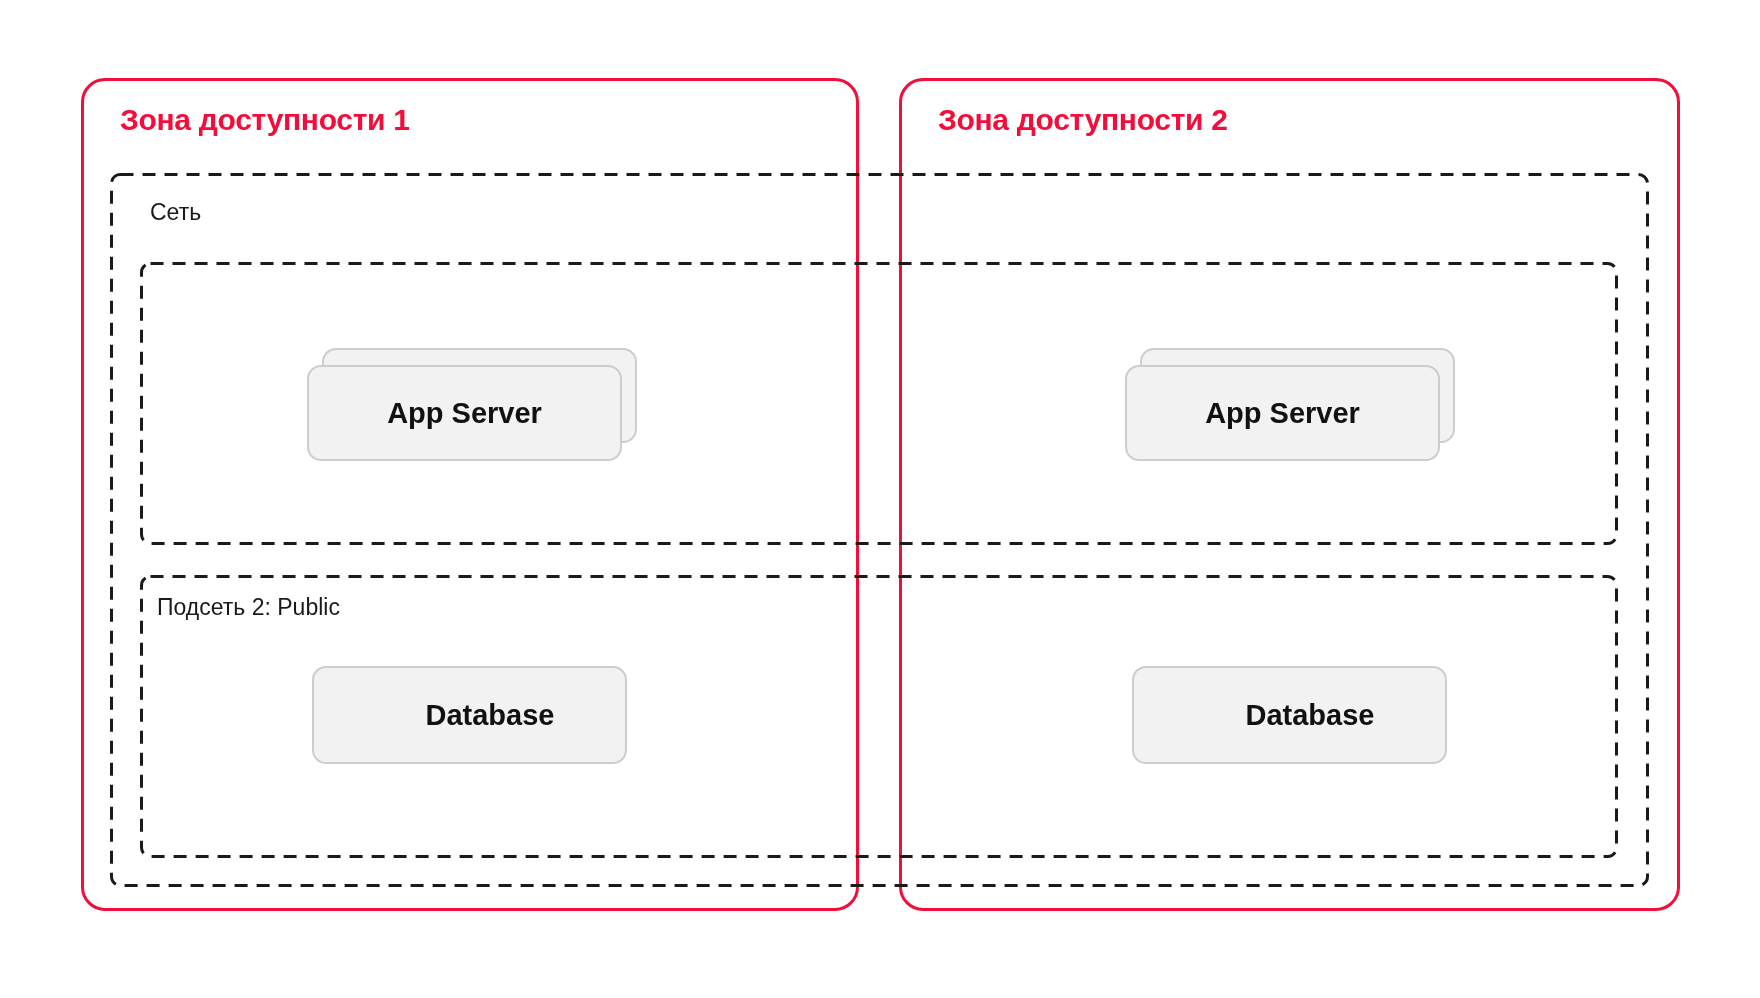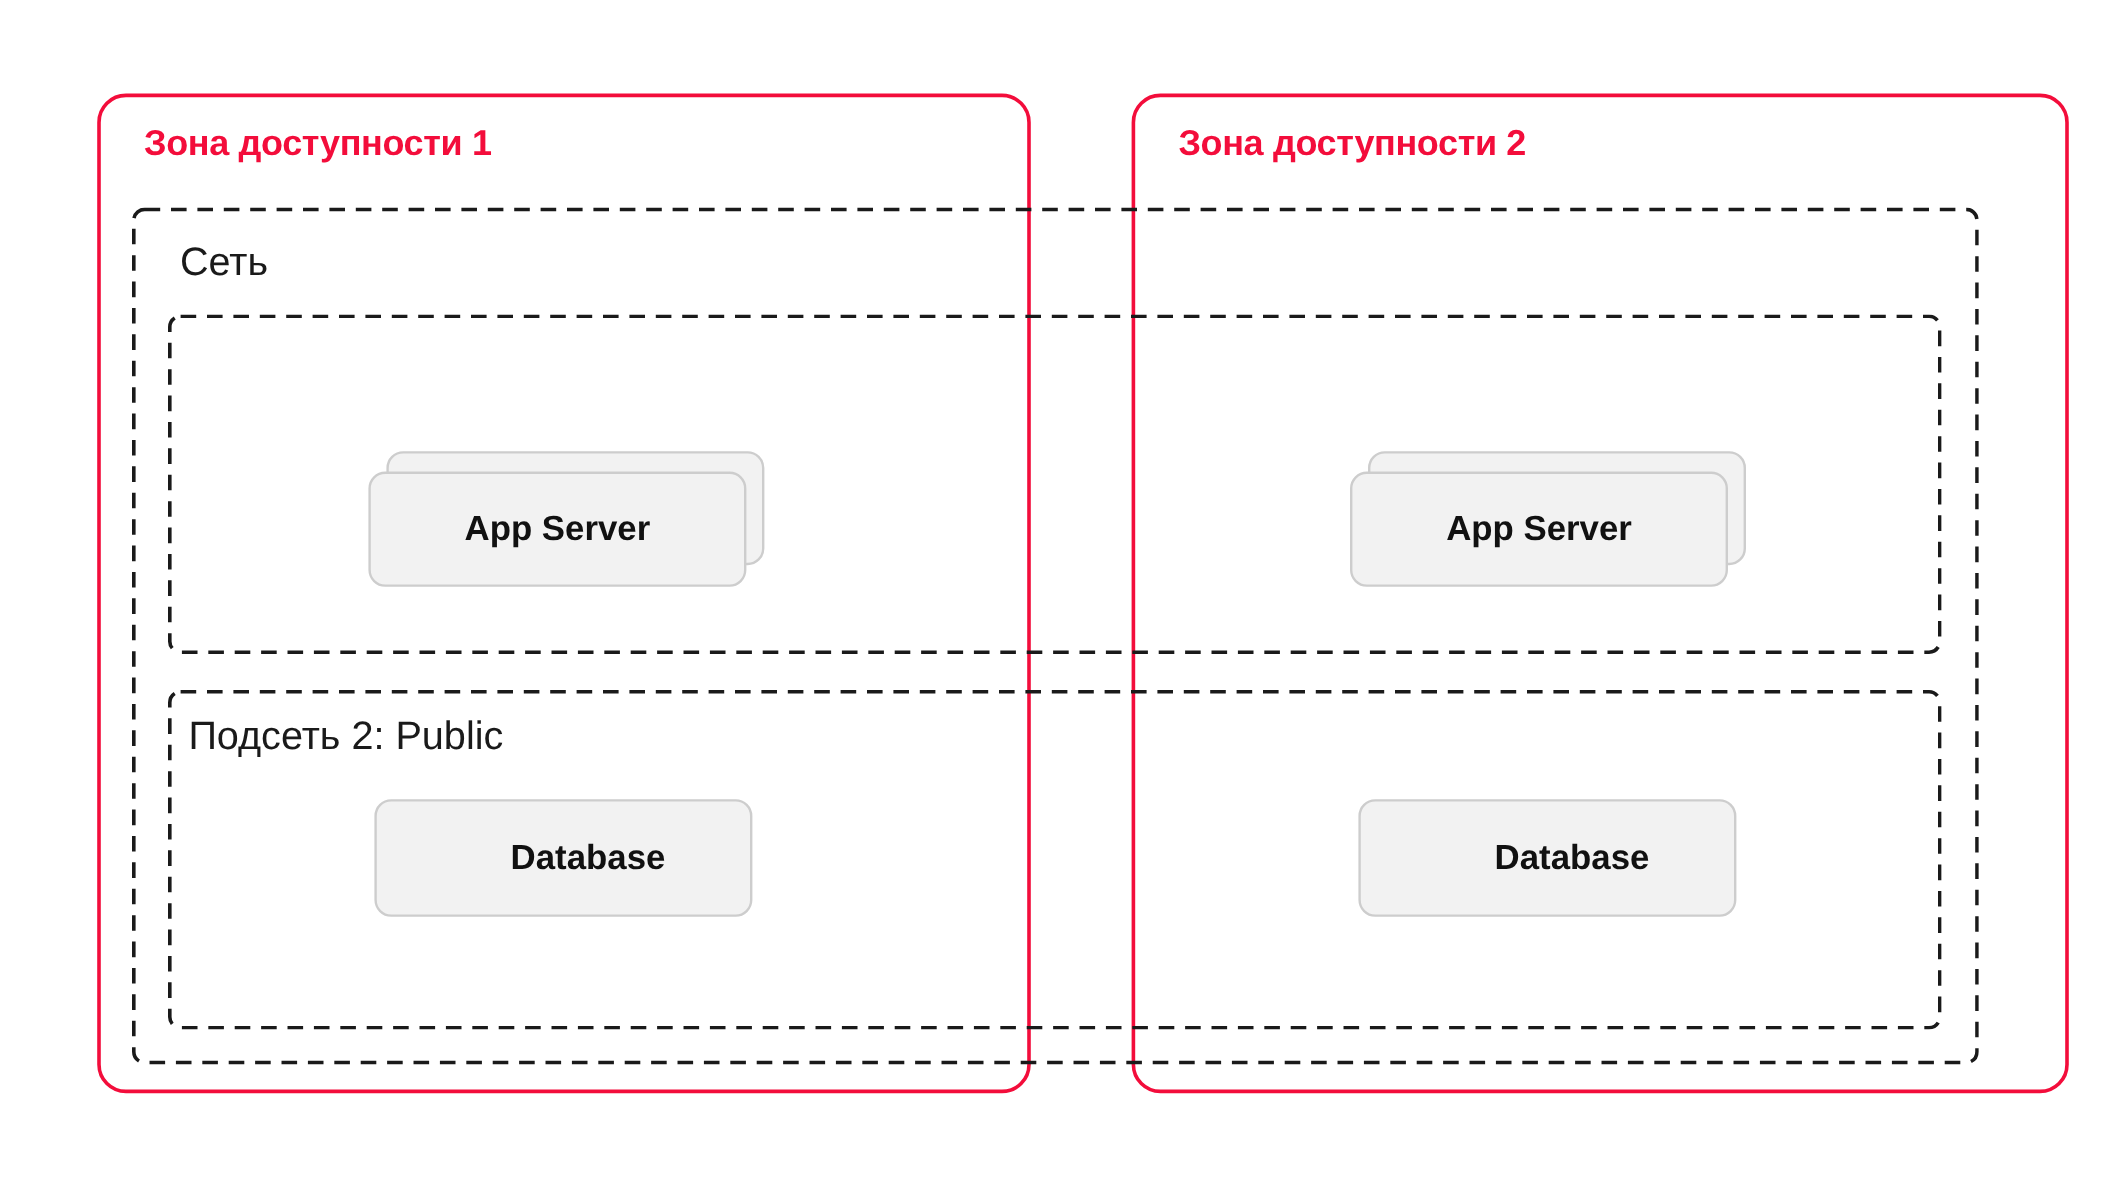--- a/index.html
+++ b/index.html
@@ -19,21 +19,21 @@
   .zone {
     position: absolute;
     top: 78px;
     height: 833px;
     border: 3px solid #F30D3B;
     border-radius: 24px;
     box-sizing: border-box;
     background: transparent;
   }
   .zone-1 { left: 81px;  width: 778px; }
-  .zone-2 { left: 899px; width: 781px; margin-left: 44px; }
+  .zone-2 { left: 899px; width: 781px; }
   .zone-title {
     position: absolute;
     left: 36px;
     top: 22px;
     font-size: 30px;
     font-weight: 700;
     letter-spacing: -0.3px;
     color: #F30D3B;
     white-space: nowrap;
   }
@@ -41,21 +41,21 @@
   .dashed-box {
     position: absolute;
     box-sizing: border-box;
   }
   .dashed-box svg { display: block; position: absolute; left: 0; top: 0; }
   .net      { left: 110px; top: 173px; width: 1539px; height: 714px; }
   .subnet-1 { left: 140px; top: 262px; width: 1478px; height: 283px; }
   .subnet-2 { left: 140px; top: 575px; width: 1478px; height: 283px; }
   .box-label {
     position: absolute;
-    font-size: 33px;
+    font-size: 23px;
     font-weight: 400;
     color: #1a1a1a;
     white-space: nowrap;
   }
   .net-label    { left: 40px; top: 26px; }
   .subnet-label { left: 17px; top: 19px; }
   
   .card {
     position: absolute;
     width: 315px;
@@ -68,21 +68,21 @@
     align-items: center;
     justify-content: center;
     font-size: 29px;
     font-weight: 700;
     color: #111111;
   }
   .stack {
     position: absolute;
     width: 388px;
     height: 113px;
-    top: 376px;
+    top: 348px;
   }
   .stack .card-back  { left: 15px; top: 0;    height: 95px; }
   .stack .card-front { left: 0;    top: 17px; height: 96px; }
   .stack-zone1 { left: 307px; }
   .stack-zone2 { left: 1125px; }
   .db { top: 666px; height: 98px; padding-left: 41px; }
   .db-zone1 { left: 312px; }
   .db-zone2 { left: 1132px; }
 </style>
 </head>

